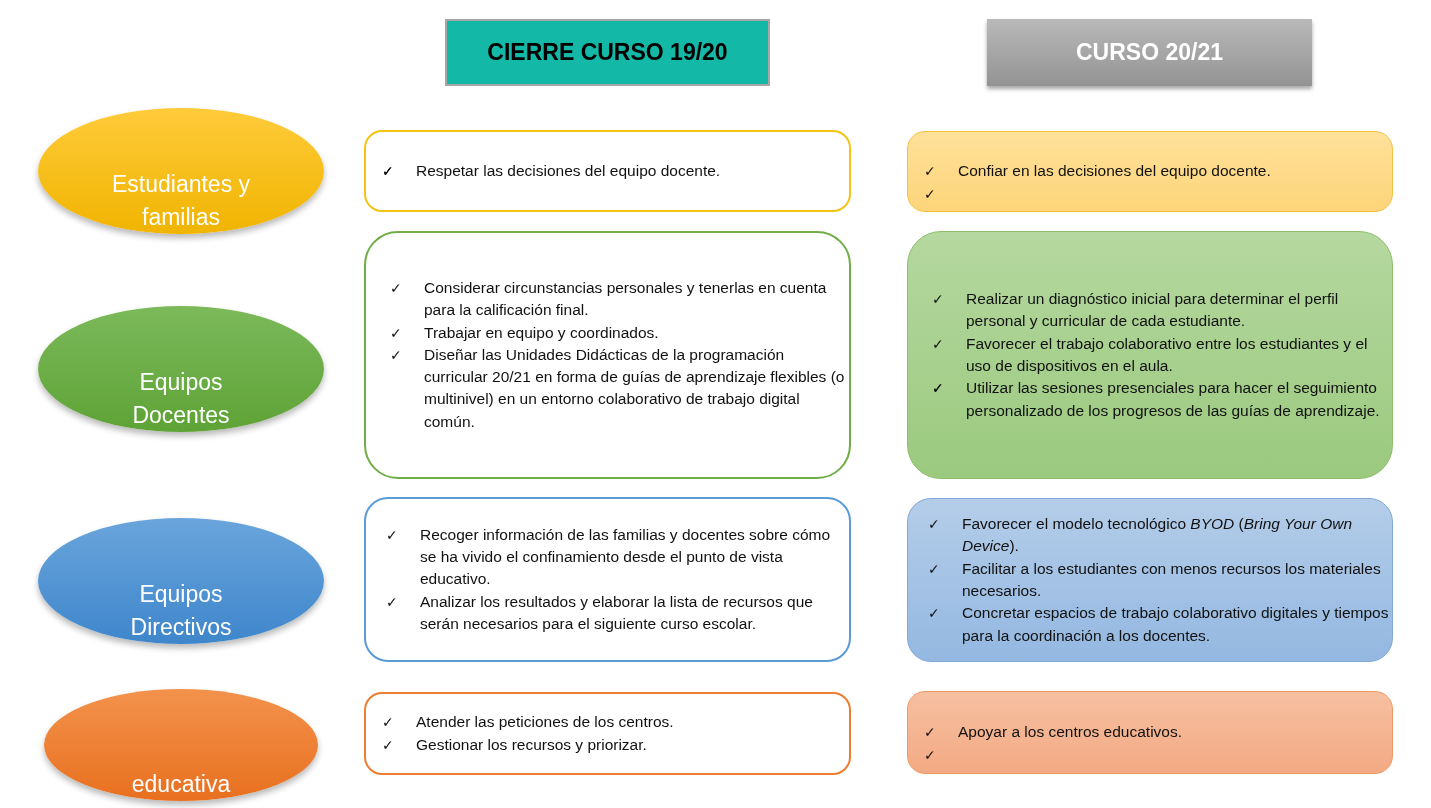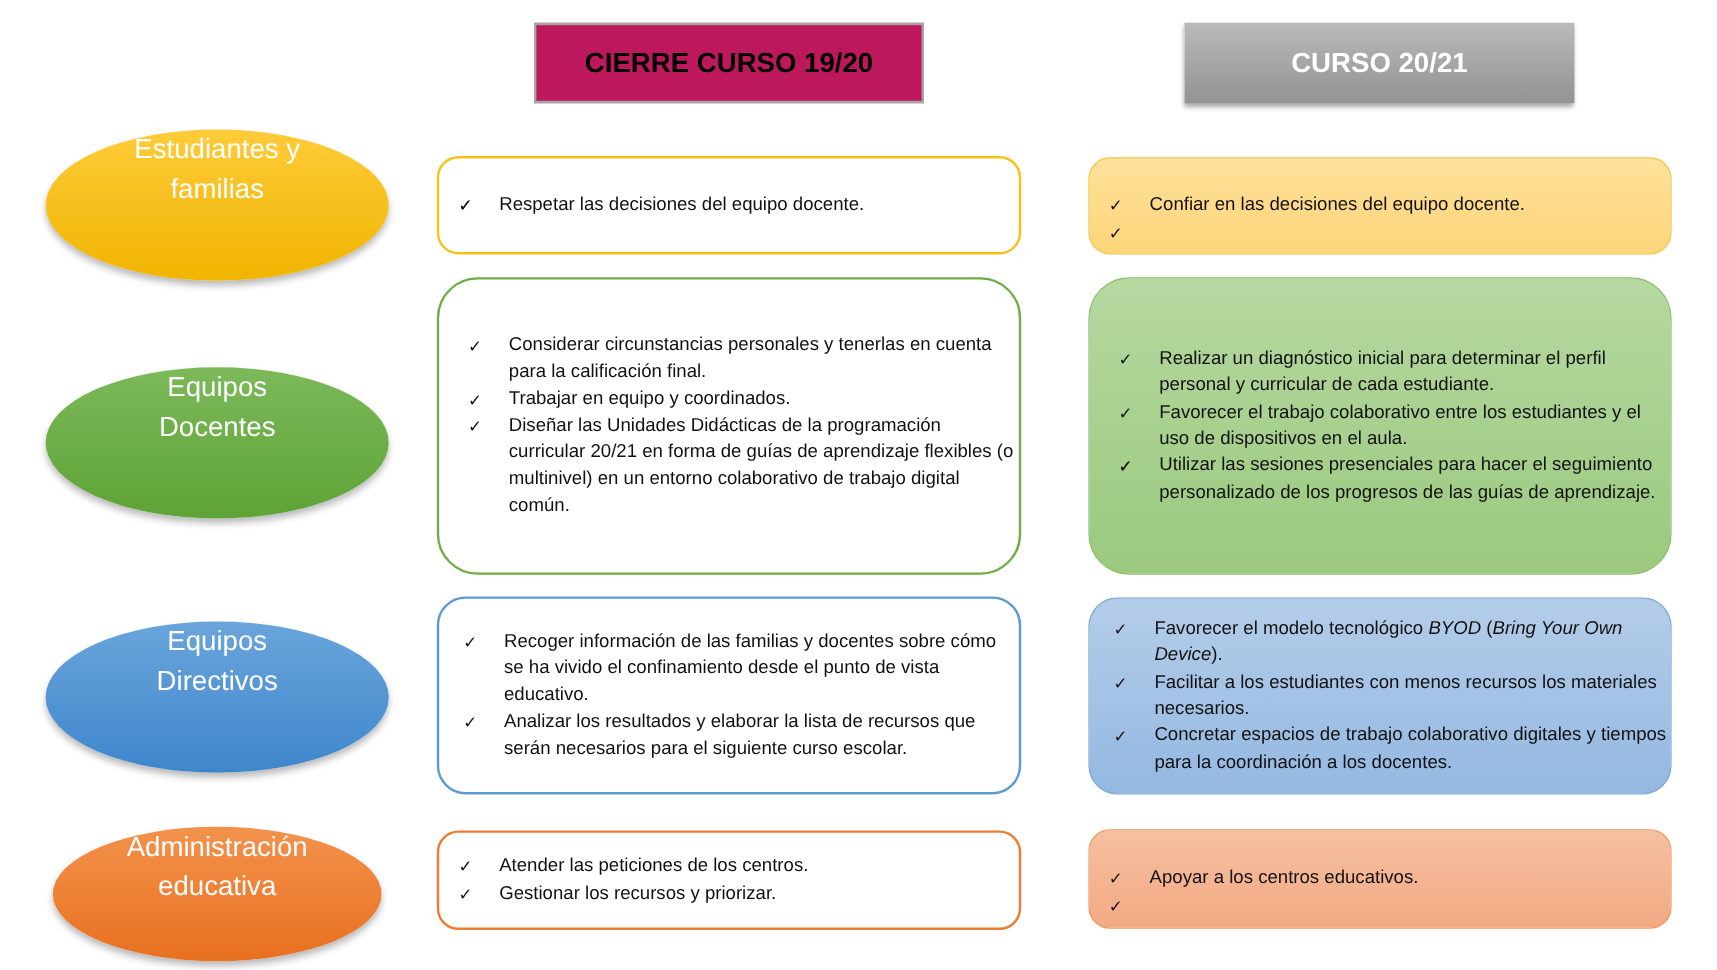--- a/index.html
+++ b/index.html
@@ -2,26 +2,26 @@
 <html><head>
 <meta charset="utf-8">
 <style>
   html, body { margin:0; padding:0; background:#ffffff; }
   body { width:1431px; height:808px; position:relative; overflow:hidden;
          font-family:"Liberation Sans", "DejaVu Sans", sans-serif; color:#111; }
 
   .hdr { position:absolute; display:flex; align-items:center; justify-content:center;
          font-weight:bold; font-size:23px; box-sizing:border-box; }
   .hdr-left { left:445px; top:19px; width:325px; height:67px; border:2px solid #a6a6a6;
-              background:#be185d; color:#000; }
+              background:#14b8a6; color:#000; }
   .hdr-right { left:987px; top:19px; width:325px; height:67px;
                background:linear-gradient(#b9b9b9, #939393); color:#fff;
                box-shadow:0 3px 4px rgba(0,0,0,0.35); }
 
-  .oval { position:absolute; border-radius:50%; display:flex; align-items:flex-start;
+  .oval { position:absolute; border-radius:50%; display:flex; align-items:flex-end;
           justify-content:center; text-align:center; color:#fff; font-size:23px;
           line-height:33px; box-shadow:0 4px 6px rgba(0,0,0,0.28); }
   .oval-yellow { left:38px; top:108px; width:286px; height:126px;
                  background:linear-gradient(#ffcb3a, #f0b400); }
   .oval-green  { left:38px; top:306px; width:286px; height:126px;
                  background:linear-gradient(#7cb95a, #5ea336); }
   .oval-blue   { left:38px; top:518px; width:286px; height:126px;
                  background:linear-gradient(#6aa5dc, #3e86cb); }
   .oval-orange { left:44px; top:689px; width:274px; height:112px;
                  background:linear-gradient(#f3924c, #e8701f); }
@@ -76,21 +76,20 @@
   </div>
 </div>
 <div class="oval oval-blue">
   <div>
     <div>Equipos</div>
     <div>Directivos</div>
   </div>
 </div>
 <div class="oval oval-orange">
   <div>
-    <div>Administración</div>
     <div>educativa</div>
   </div>
 </div>
 
 <div class="box l-yellow">
   <ul>
     <li><span class="chk">✓</span></li>
     <li><span class="chk">✓</span><span>Respetar las decisiones del equipo docente.</span></li>
   </ul>
 </div>

